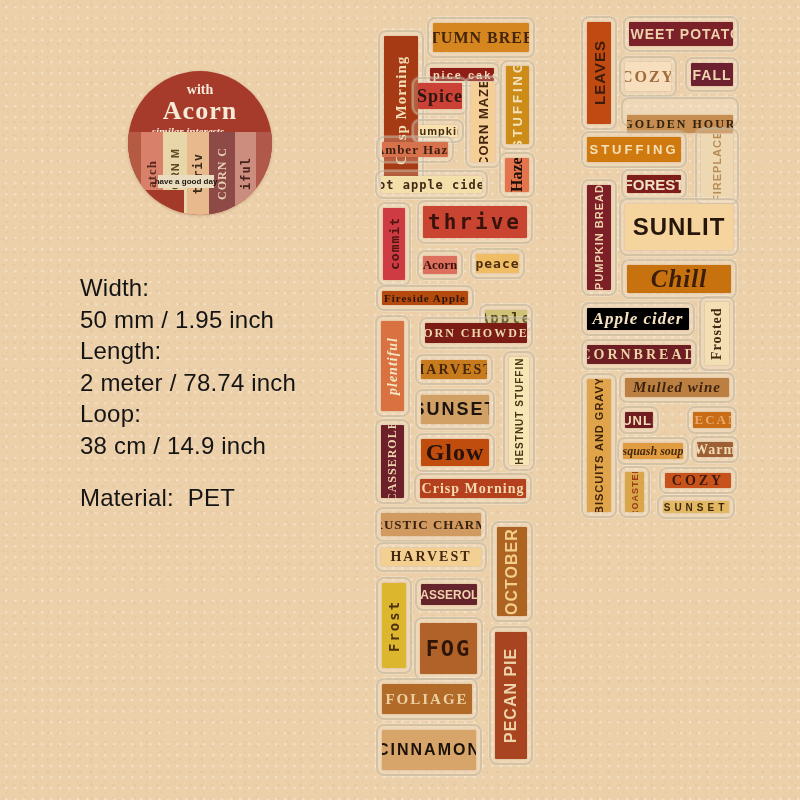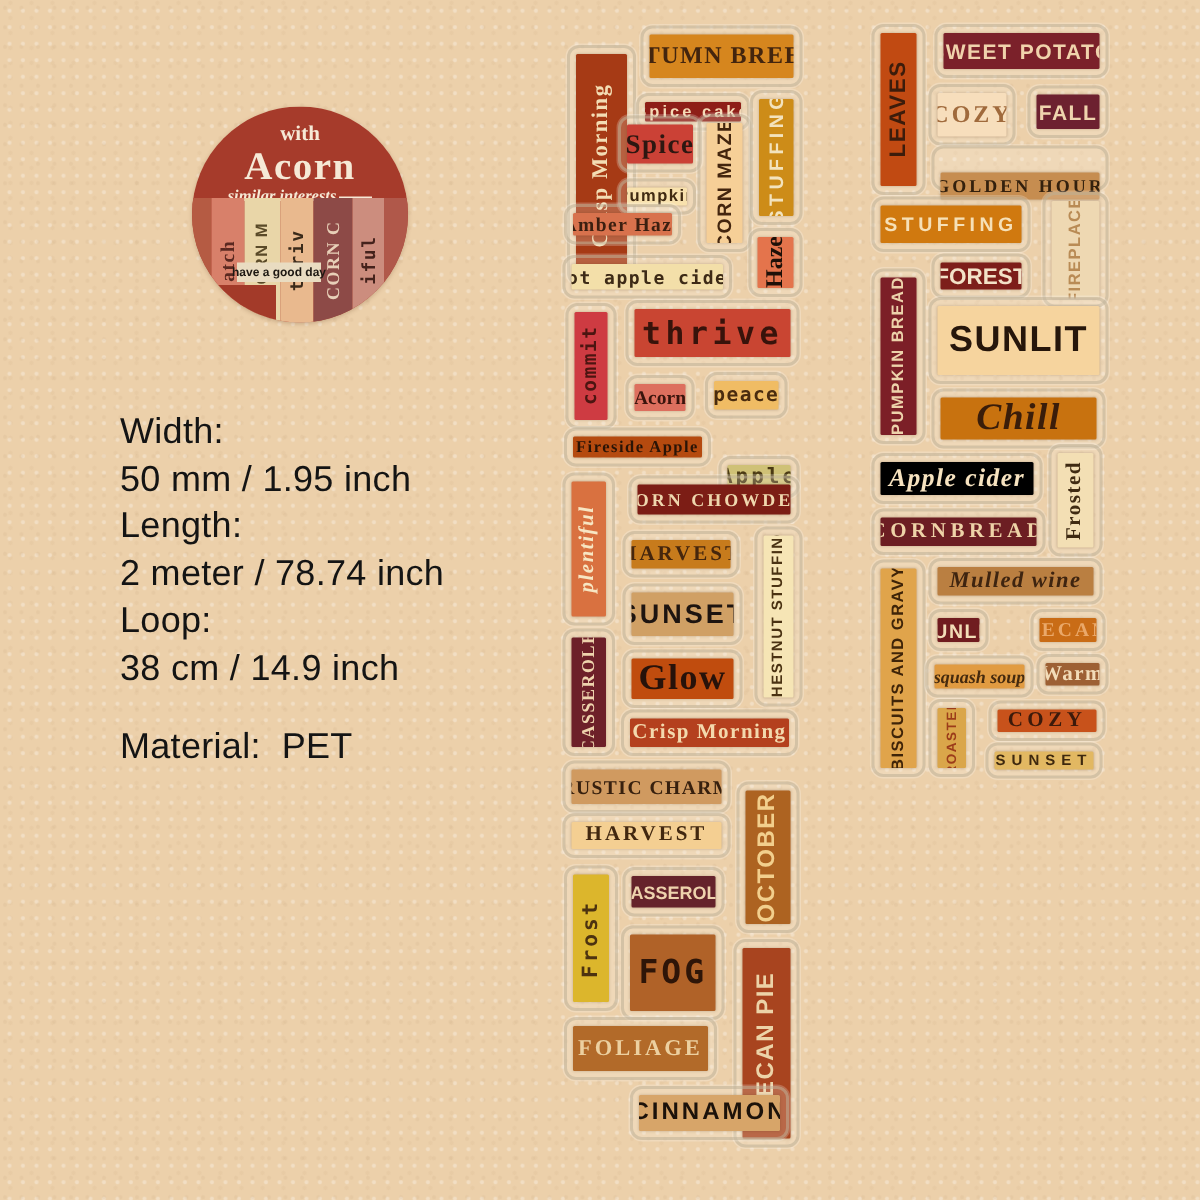--- a/index.html
+++ b/index.html
@@ -189,21 +189,21 @@
     </div>
     <div class="cutline" style="left: 414px; top: 617px; width: 69px; height: 63px;">
       <span class="sticker f-mono" style="background: rgb(176, 98, 40); color: rgb(46, 21, 8); font-size: 22px; letter-spacing: 2px;">FOG</span>
     </div>
     <div class="cutline" style="left: 489px; top: 626px; width: 44px; height: 139px;">
       <span class="sticker f-sans vert" style="background: rgb(168, 68, 31); color: rgb(236, 211, 168); font-size: 16px; letter-spacing: 1px;">PECAN PIE</span>
     </div>
     <div class="cutline" style="left: 376px; top: 678px; width: 102px; height: 42px;">
       <span class="sticker f-serif" style="background: rgb(178, 106, 41); color: rgb(236, 208, 160); font-size: 15px; letter-spacing: 2px;">FOLIAGE</span>
     </div>
-    <div class="cutline" style="left: 376px; top: 724px; width: 106px; height: 36px; margin-left: 44px;">
+    <div class="cutline" style="left: 376px; top: 724px; width: 106px; height: 52px;">
       <span class="sticker f-sans" style="background: rgb(215, 165, 105); color: rgb(28, 18, 10); font-size: 16px; letter-spacing: 2px;">CINNAMON</span>
     </div>
     <div class="cutline" style="left: 581px; top: 16px; width: 36px; height: 114px;">
       <span class="sticker f-sans vert" style="background: rgb(193, 74, 18); color: rgb(60, 28, 11); font-size: 15px; letter-spacing: 1px;">LEAVES</span>
     </div>
     <div class="cutline" style="left: 623px; top: 16px; width: 116px; height: 36px;">
       <span class="sticker f-sans" style="background: rgb(123, 33, 42); color: rgb(240, 211, 172); font-size: 14px; letter-spacing: 1px;">SWEET POTATO</span>
     </div>
     <div class="cutline" style="left: 619px; top: 56px; width: 58px; height: 41px;">
       <span class="sticker f-serif" style="background: rgb(247, 222, 188); color: rgb(160, 106, 60); font-size: 16px; letter-spacing: 2px;">COZY</span>

